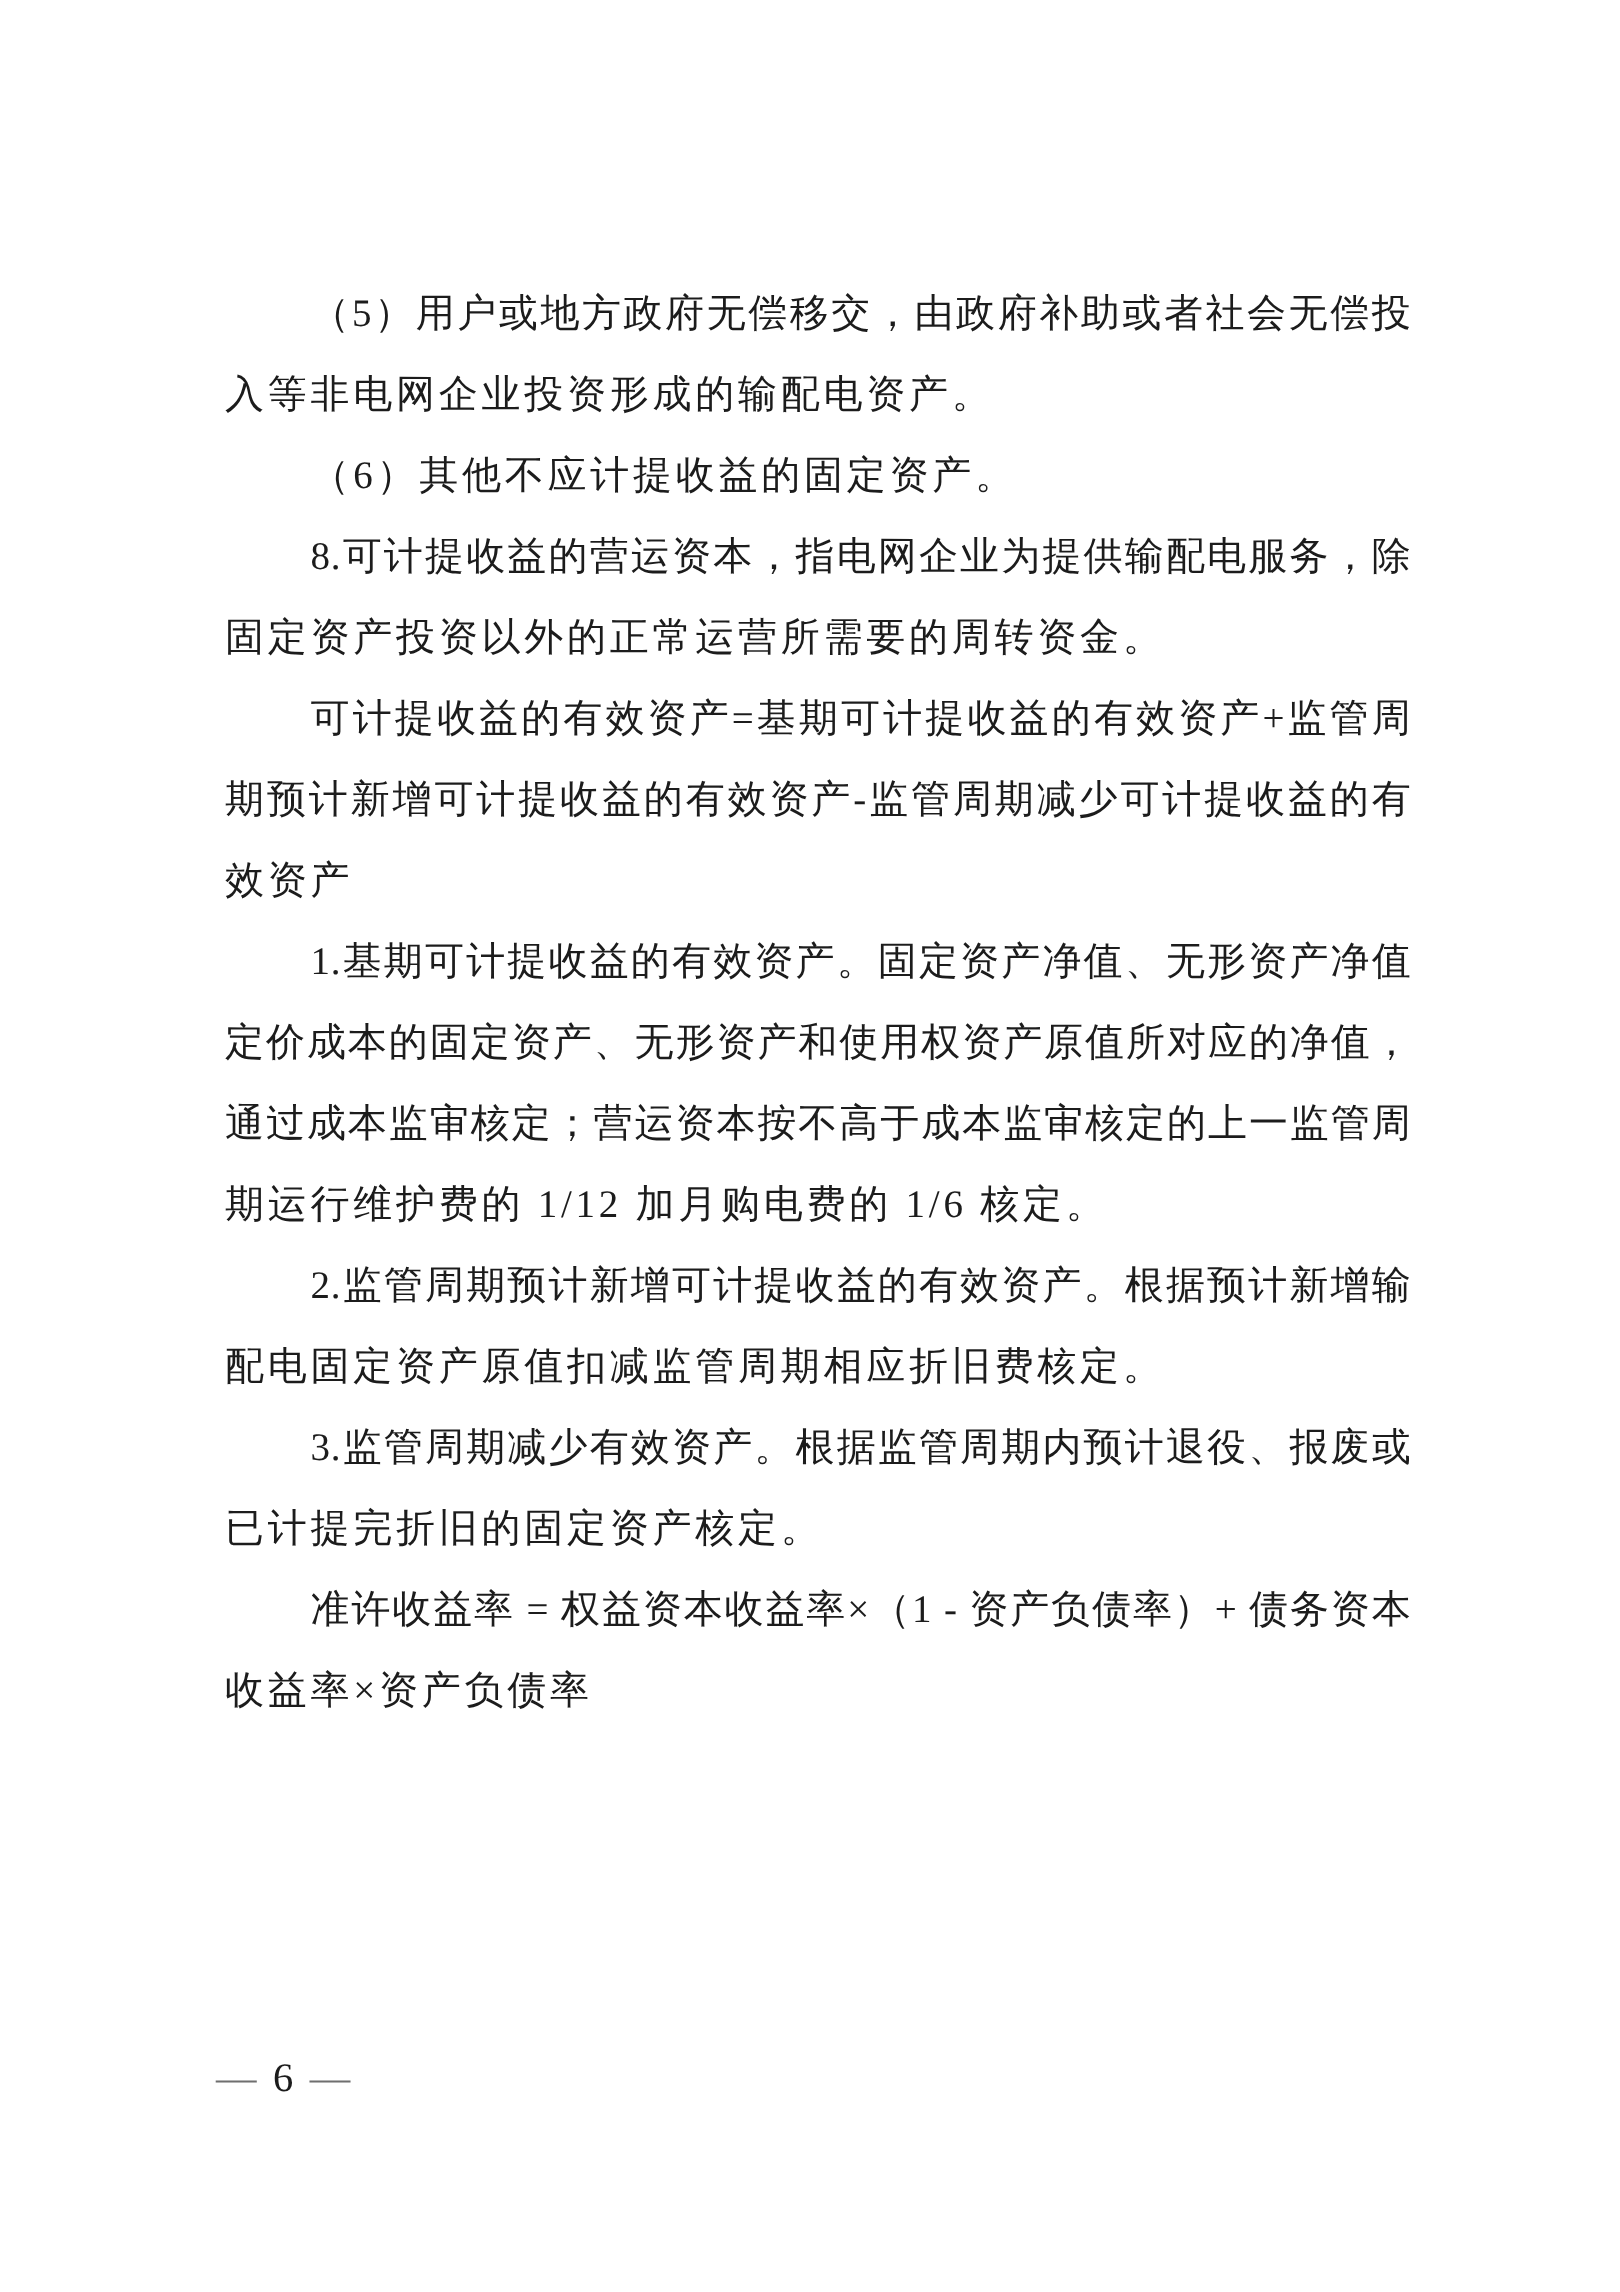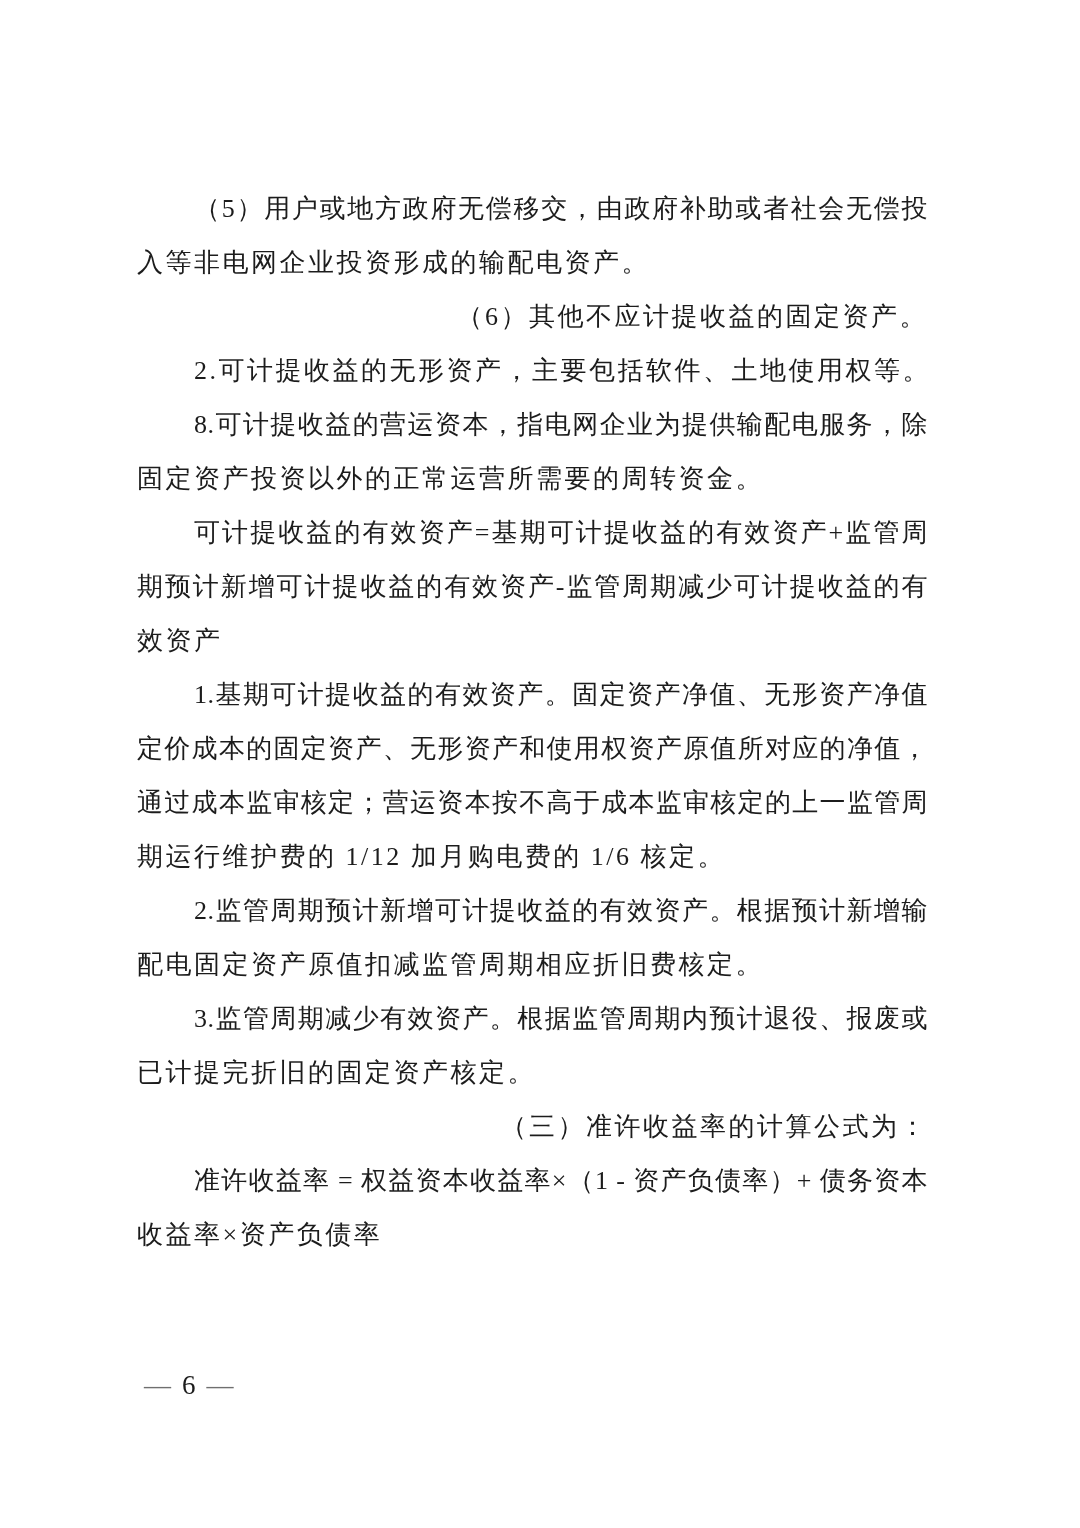--- a/index.html
+++ b/index.html
@@ -12,41 +12,40 @@
     position: relative;
     width: 1080px;
     height: 1528px;
     background: #ffffff;
     overflow: hidden;
     font-family: "Liberation Serif", "DejaVu Serif", serif;
     color: #1c1c1c;
   }
   .doc-body {
     position: absolute;
-    left: 137px;
+    left: 150px;
     top: 182px;
     width: 791px;
     font-size: 26px;
   }
   .text-line {
     height: 54px;
     line-height: 54px;
     letter-spacing: 2.5px;
     white-space: nowrap;
   }
   .text-line.fill {
     letter-spacing: 0.5px;
     white-space: normal;
     text-align: justify;
     text-align-last: justify;
     overflow: hidden;
   }
   .text-line.indent {
     text-indent: 57px;
-    text-align: right;
   }
   .page-number {
     position: absolute;
     left: 144px;
     top: 1360px;
     height: 50px;
     line-height: 50px;
     font-size: 27px;
   }
   .page-number .dash {
@@ -61,35 +60,33 @@
 </head>
 <body>
 
 <div class="page">
 
   <div class="doc-body">
 
   <div class="text-line indent fill">（5）用户或地方政府无偿移交，由政府补助或者社会无偿投</div>
       <div class="text-line">入等非电网企业投资形成的输配电资产。</div>
       <div class="text-line indent">（6）其他不应计提收益的固定资产。</div>
-      <div class="text-line indent">2.可计提收益的无形资产，主要包括软件、土地使用权等。</div>
       <div class="text-line indent fill">8.可计提收益的营运资本，指电网企业为提供输配电服务，除</div>
       <div class="text-line">固定资产投资以外的正常运营所需要的周转资金。</div>
       <div class="text-line indent fill">可计提收益的有效资产=基期可计提收益的有效资产+监管周</div>
       <div class="text-line fill">期预计新增可计提收益的有效资产-监管周期减少可计提收益的有</div>
       <div class="text-line">效资产</div>
       <div class="text-line indent fill">1.基期可计提收益的有效资产。固定资产净值、无形资产净值</div>
       <div class="text-line fill">定价成本的固定资产、无形资产和使用权资产原值所对应的净值，</div>
       <div class="text-line fill">通过成本监审核定；营运资本按不高于成本监审核定的上一监管周</div>
       <div class="text-line">期运行维护费的 1/12 加月购电费的 1/6 核定。</div>
       <div class="text-line indent fill">2.监管周期预计新增可计提收益的有效资产。根据预计新增输</div>
       <div class="text-line">配电固定资产原值扣减监管周期相应折旧费核定。</div>
       <div class="text-line indent fill">3.监管周期减少有效资产。根据监管周期内预计退役、报废或</div>
       <div class="text-line">已计提完折旧的固定资产核定。</div>
-      <div class="text-line indent">（三）准许收益率的计算公式为：</div>
       <div class="text-line indent fill">准许收益率 = 权益资本收益率×（1 - 资产负债率）+ 债务资本</div>
       <div class="text-line">收益率×资产负债率</div>
     </div>
 
   <div class="page-number">
     <span class="dash">—</span><span class="num">6</span><span class="dash">—</span>
   </div>
 
 </div>
 

